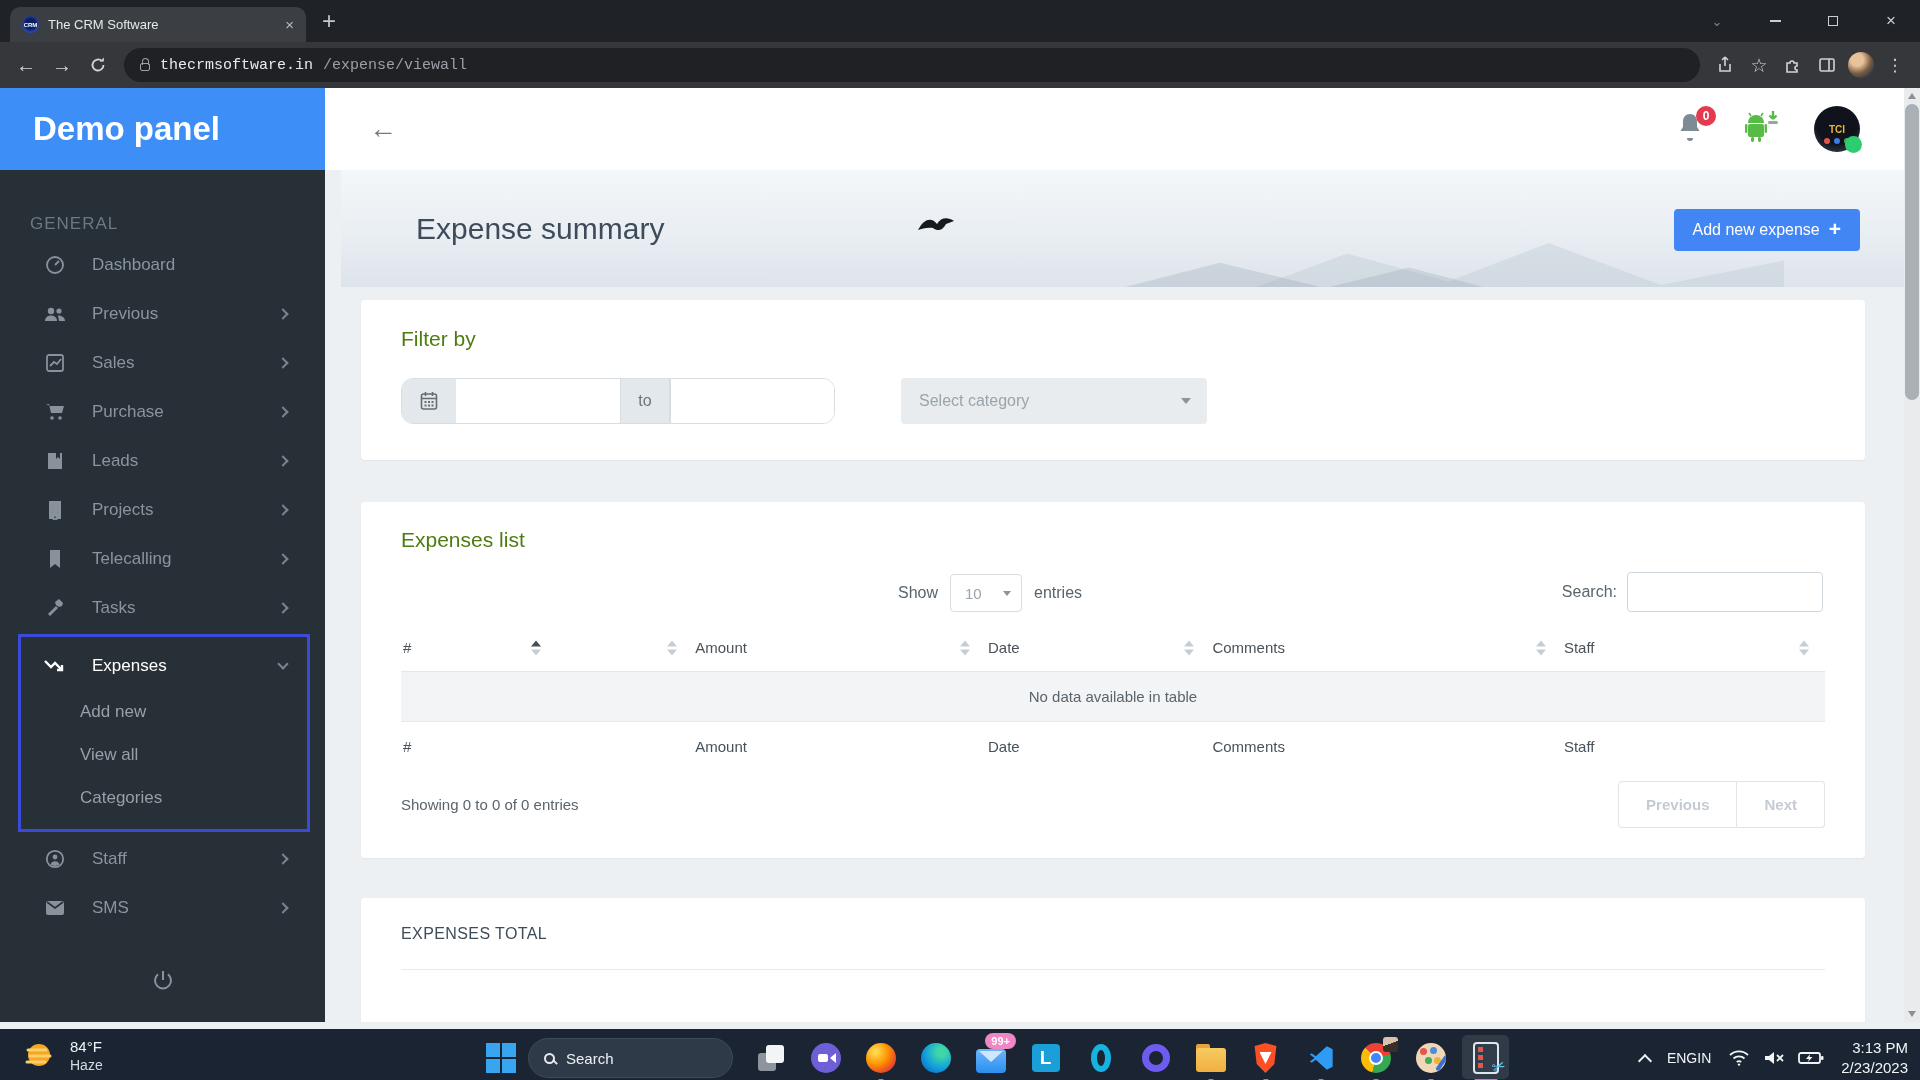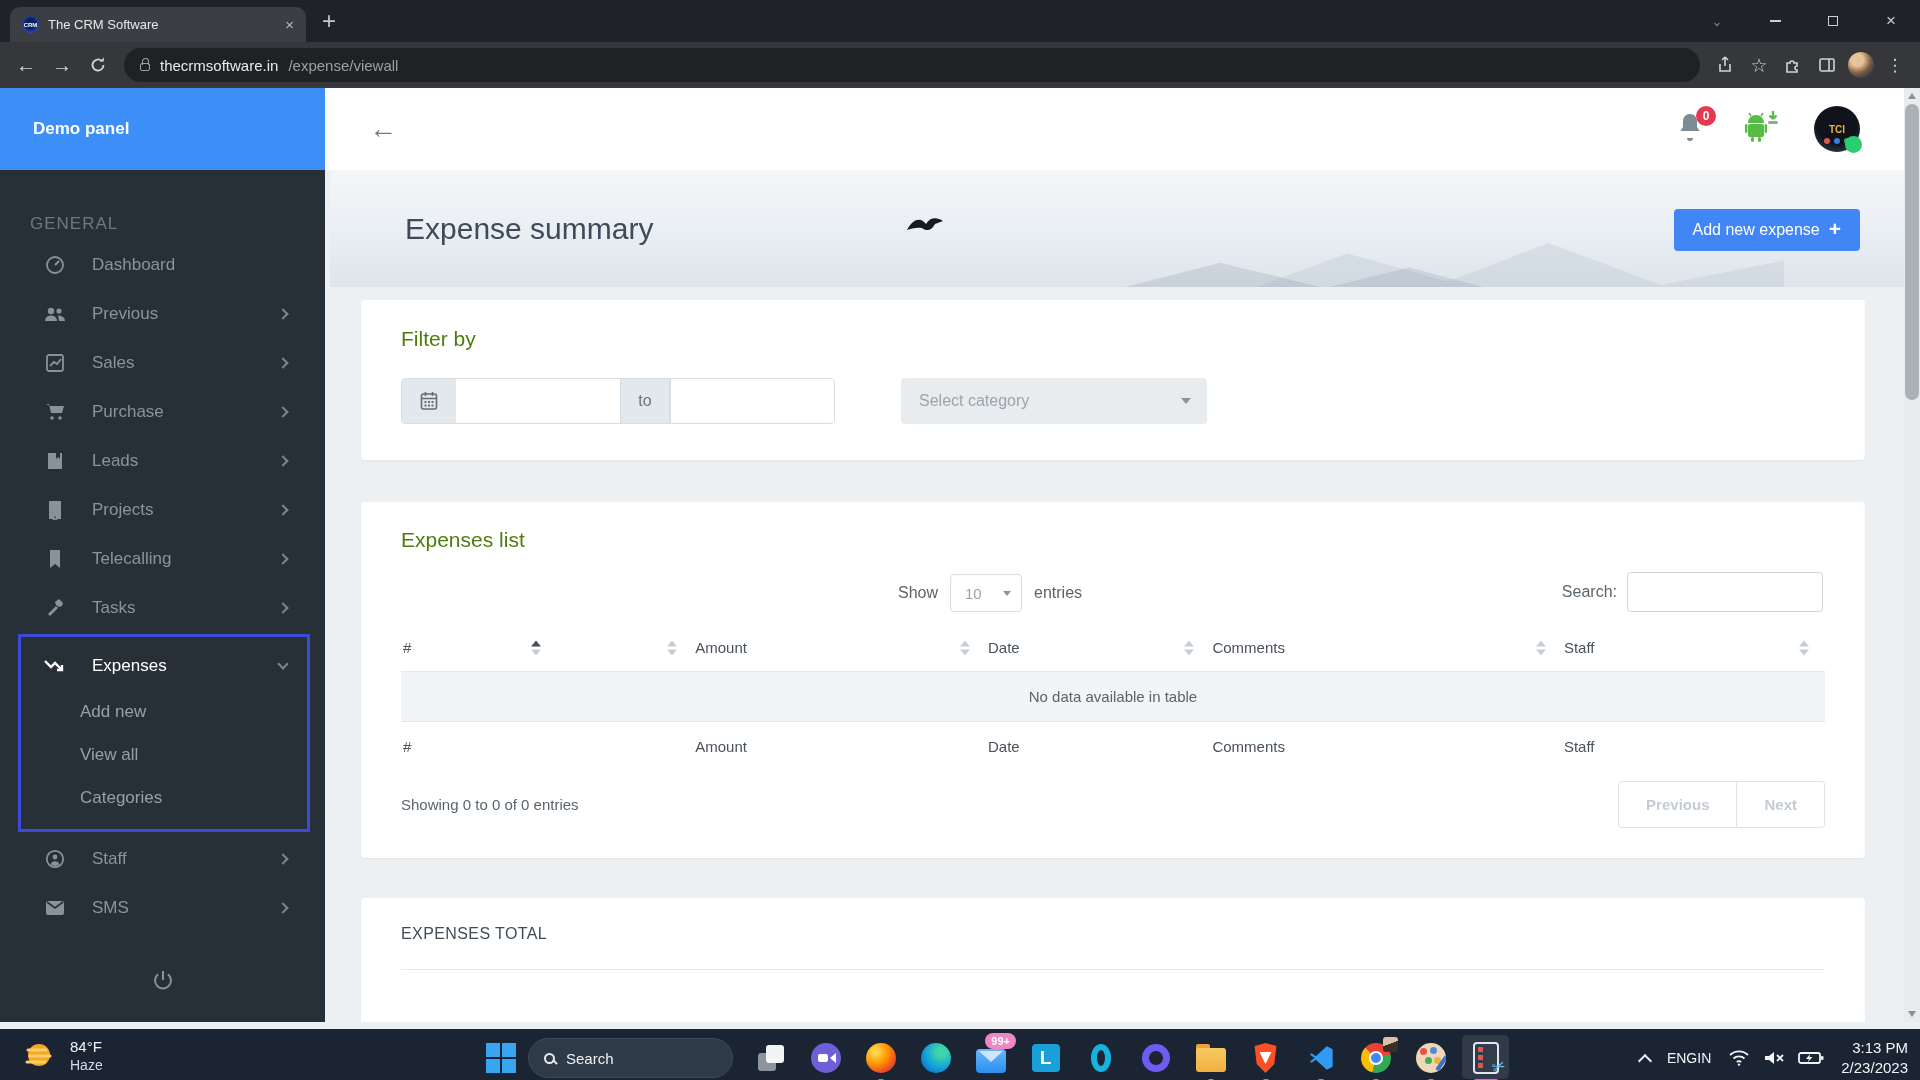--- a/index.html
+++ b/index.html
@@ -23,36 +23,36 @@
   .bar-min { width:11px; height:2px; background:#cbced2; }
   .box-max { width:10px; height:10px; border:1.5px solid #cbced2; }
   .x-close { font-size:17px; }
 
   .toolbar { position:absolute; top:42px; left:0; right:0; height:46px; background:#35373b;
     display:flex; align-items:center; padding:0 8px; }
   .nav-ic { width:36px; height:36px; display:flex; align-items:center; justify-content:center;
     color:#d3d6d9; font-size:20px; }
   .nav-fwd { color:#d3d6d9; }
   .urlbar { flex:1; height:34px; background:#1f2125; border-radius:17px; margin:0 8px;
-    display:flex; align-items:center; padding:0 16px; gap:10px; }
+    display:flex; align-items:center; padding:0 16px; gap:10px;font-family:Liberation Mono, monospace; }
   .lock { width:10px; height:8px; border:1.5px solid #9aa0a6; border-radius:2px; position:relative; margin-top:4px; }
   .lock:before { content:""; position:absolute; top:-6px; left:1px; width:5px; height:6px;
     border:1.5px solid #9aa0a6; border-bottom:none; border-radius:4px 4px 0 0; }
   .url-domain { color:#e8eaed; font-size:15px; }
   .url-path { color:#9aa0a6; font-size:15px; }
   .tb-ic { width:34px; height:34px; display:flex; align-items:center; justify-content:center; color:#d0d4d7; }
   .share-svg, .puzzle-svg, .panel-svg { stroke:#d0d4d7; fill:none; stroke-width:1.6; }
   .star-g { font-size:19px; }
   .profile-dot { width:26px; height:26px; border-radius:50%;
     background:radial-gradient(circle at 35% 30%, #e8c39a 25%, #7a5c43 55%, #243447 85%); }
   .kebab { font-size:17px; letter-spacing:0; }
 
   
   .sidebar { position:absolute; top:88px; bottom:58px; left:0; width:325px; background:#272f37; }
-  .brand { height:82px; background:#3d8ef7; color:#fff; font-size:17px; font-weight:bold;
+  .brand { height:82px; background:#3d8ef7; color:#fff; font-size:33px; font-weight:bold;
     display:flex; align-items:center; padding-left:33px; }
   .section-label { color:#6e7press80; color:#6e7880; font-size:17px; letter-spacing:1px; margin:44px 0 6px 30px; }
   .s-item { height:49px; display:flex; align-items:center; padding-left:44px; color:#8b949c; font-size:17px; position:relative; cursor:pointer; }
   .s-icon { width:22px; height:22px; margin-right:26px; flex:none; display:flex; align-items:center; justify-content:center; }
   .s-icon svg { stroke:#89929a; fill:none; stroke-width:1.8; }
   .s-icon .fill { fill:#89929a; stroke:none; }
   .chev { position:absolute; right:38px; width:8px; height:8px; border-right:2px solid #7b848c; border-bottom:2px solid #7b848c; transform:rotate(-45deg); }
   .chev-down { transform:rotate(45deg); margin-top:-4px; }
   .expenses-box { border:3px solid #3c4bd7; margin:2px 15px 2px 18px; padding:4px 0 10px; }
   .expenses-box .s-item.active { color:#fff; padding-left:23px; }
@@ -73,42 +73,42 @@
     background:#e4394f; color:#fff; font-size:12px; font-weight:bold; display:flex; align-items:center; justify-content:center; padding:0 5px; }
   .android-wrap svg { fill:#57bb46; }
   .avatar { width:46px; height:46px; border-radius:50%; position:relative; flex:none;
     background:radial-gradient(circle at 50% 38%, #10131c 55%, #2a3340 80%, #d8dde2 84%);
     color:#e8b43b; font-size:10px; font-weight:bold; display:flex; align-items:center; justify-content:center; }
   .avatar:after { content:""; position:absolute; right:-2px; bottom:-1px; width:17px; height:17px;
     border-radius:50%; background:#2ecc71; }
   .avatar .av-dots { position:absolute; bottom:8px; left:10px; width:6px; height:6px; border-radius:50%;
     background:#e2574c; box-shadow:10px 0 0 #3d7ce0, 20px 0 0 #3fae5a; }
 
-  .banner { position:absolute; top:170px; left:330px; right:16px; height:117px;
+  .banner { position:absolute; top:170px; left:341px; right:16px; height:117px;
     background:linear-gradient(180deg,#f4f7f9 0%, #e9eef3 55%, #dde4ea 100%); overflow:hidden;
     display:flex; align-items:center; }
   .mtn1 { position:absolute; right:120px; bottom:-12px; width:560px; height:70px; background:#b9c6d0; opacity:.35;
     clip-path:polygon(0 100%, 22% 35%, 40% 75%, 58% 20%, 78% 80%, 100% 45%, 100% 100%); }
   .mtn2 { position:absolute; right:390px; bottom:-8px; width:420px; height:46px; background:#93a3b1; opacity:.28;
     clip-path:polygon(0 100%, 30% 30%, 55% 85%, 75% 40%, 100% 100%); }
   .page-title { font-size:30px; color:#3e4c59; margin-left:75px; }
   .bird { position:absolute; left:575px; top:44px; }
   .add-btn { position:absolute; right:44px; top:39px; height:42px; background:#4286f5; color:#fff;
     border:none; border-radius:4px; font-size:16px; padding:0 19px; display:flex; align-items:center; gap:9px;
     font-family:"Liberation Sans",sans-serif; cursor:pointer; }
   .plus-g { font-size:21px; font-weight:bold; margin-top:-2px; }
 
   .content { position:absolute; top:287px; bottom:58px; left:325px; right:16px; background:#edf0f3;
     padding:13px 39px 0 36px; overflow:hidden; }
   .card { background:#fff; border-radius:4px; box-shadow:0 1px 2px rgba(40,50,60,.06); }
   .card-h { font-size:21px; color:#4d7c0f; font-weight:400; }
 
   .filter-card { padding:27px 40px 36px; }
   .filter-row { display:flex; align-items:center; margin-top:27px; }
-  .dategroup { display:flex; border:1px solid #d7dde1; border-radius:4px; overflow:hidden; height:46px; }
+  .dategroup { display:flex; border:1px solid #d7dde1; border-radius:12px; overflow:hidden; height:46px; }
   .dg-addon { width:54px; background:#e2e8ec; display:flex; align-items:center; justify-content:center; }
   .dg-addon svg { stroke:#646d75; fill:none; stroke-width:1.6; }
   .dg-to { width:50px; background:#e2e8ec; color:#6b747c; font-size:16px; display:flex; align-items:center; justify-content:center;
     border-left:1px solid #d7dde1; border-right:1px solid #d7dde1; }
   .dg-input { width:164px; border:none; outline:none; font-size:15px; padding:0 12px; border-left:1px solid #d7dde1; }
   .dg-input:first-of-type { border-left:none; }
   .cat-select { margin-left:66px; width:306px; height:46px; background:#e8ecef; border-radius:4px;
     display:flex; align-items:center; padding:0 18px; color:#9aa4ac; font-size:16px; position:relative; cursor:pointer; }
   .caret { position:absolute; right:16px; width:0; height:0; border-left:5px solid transparent;
     border-right:5px solid transparent; border-top:6px solid #8a949c; }

